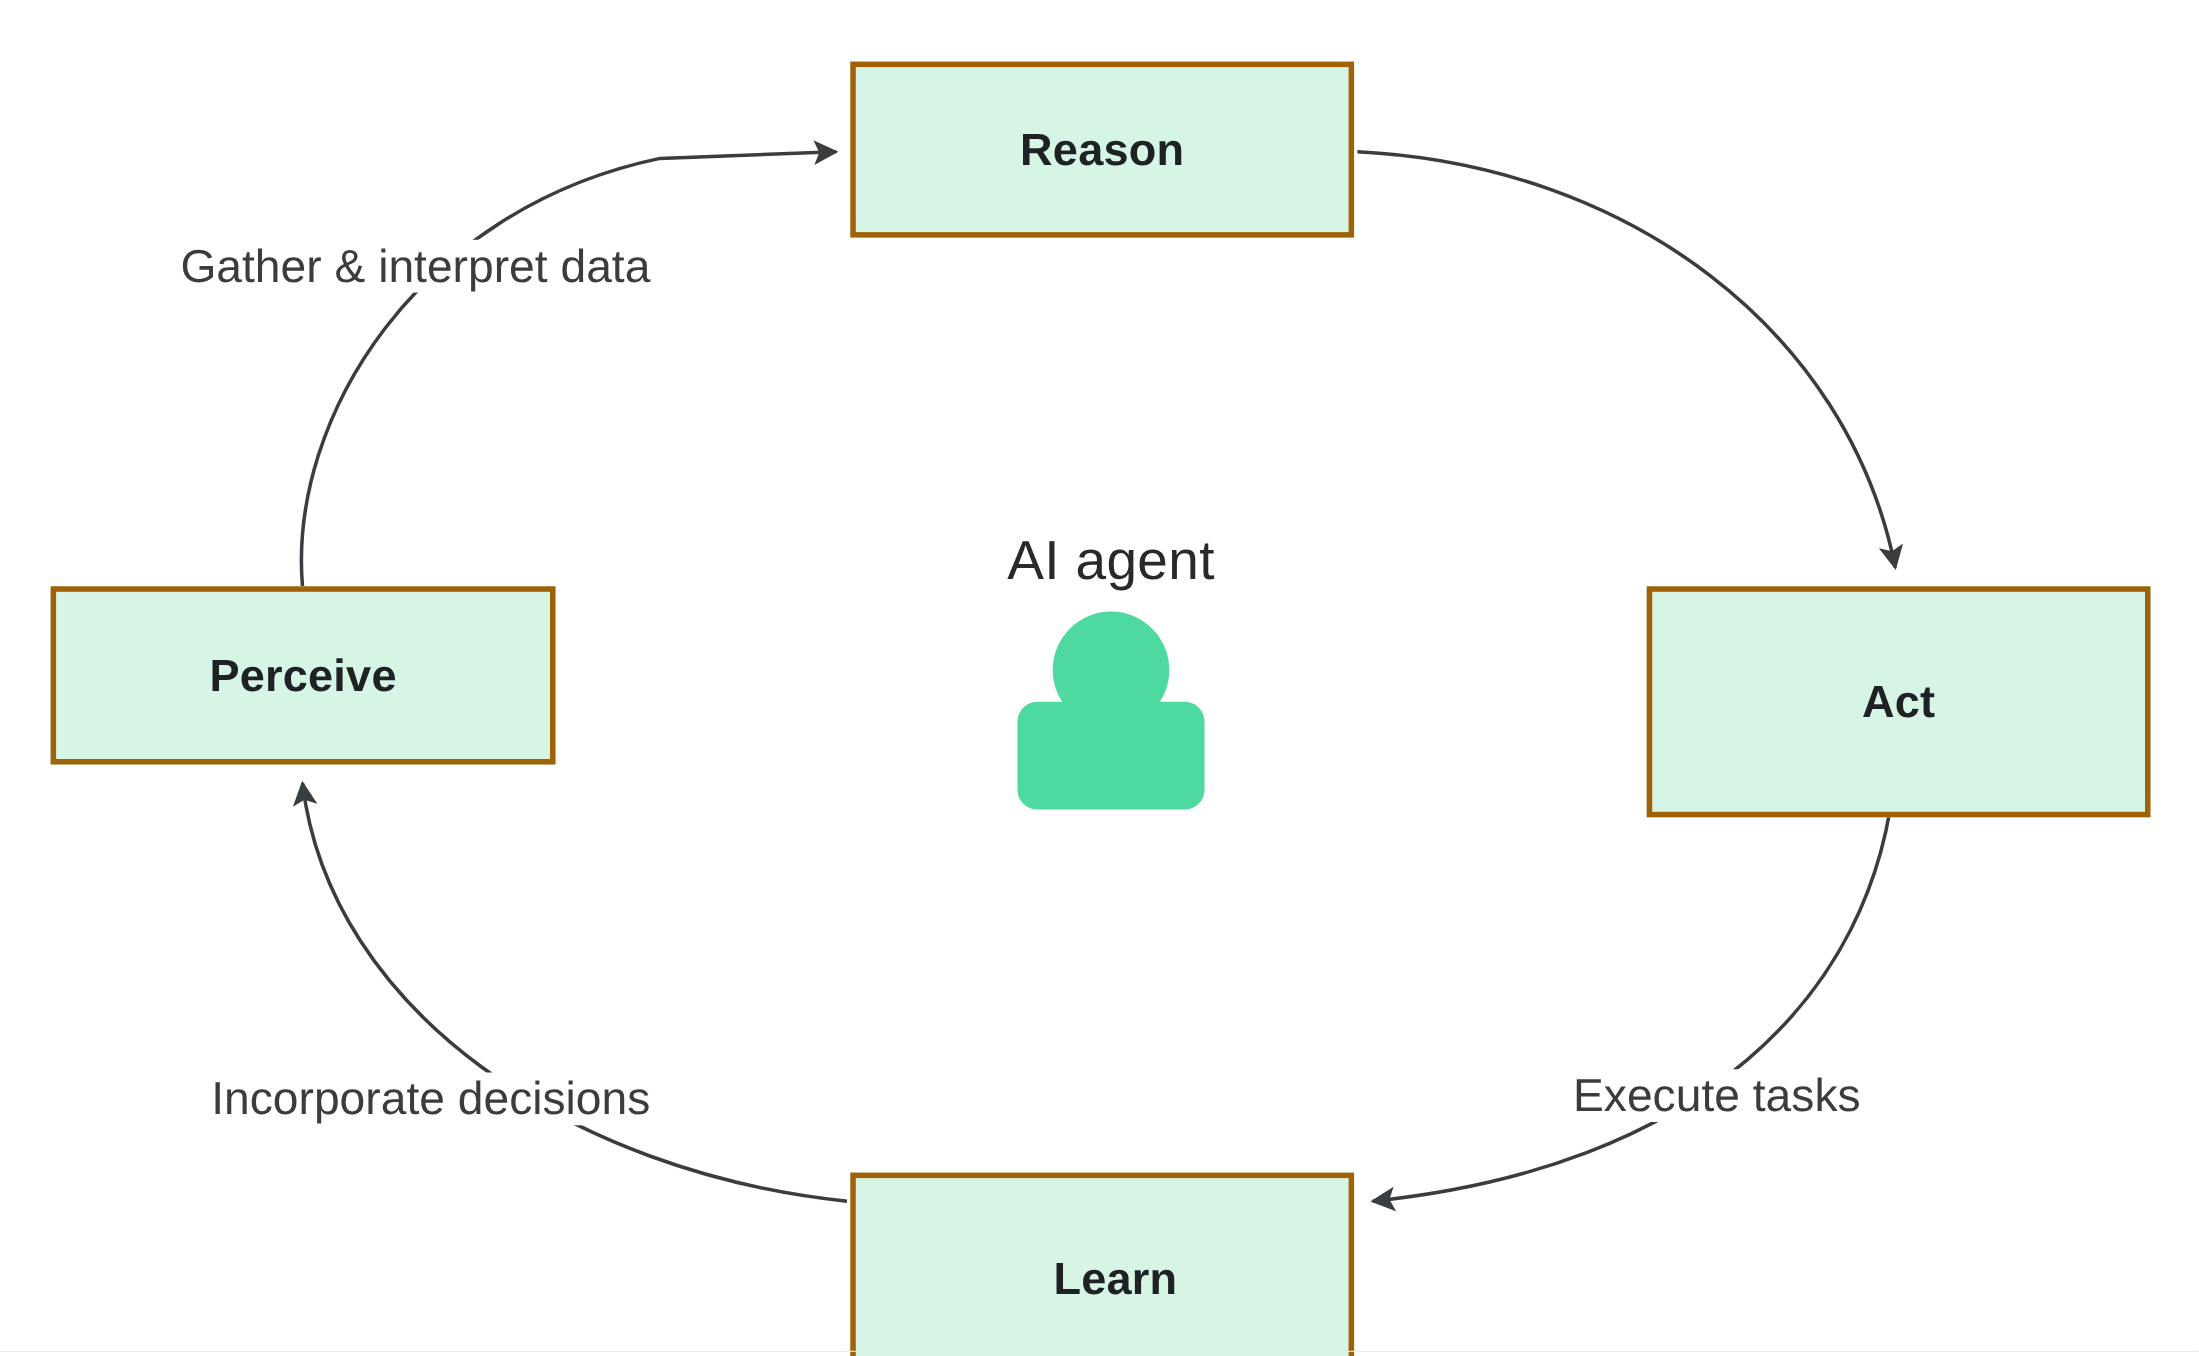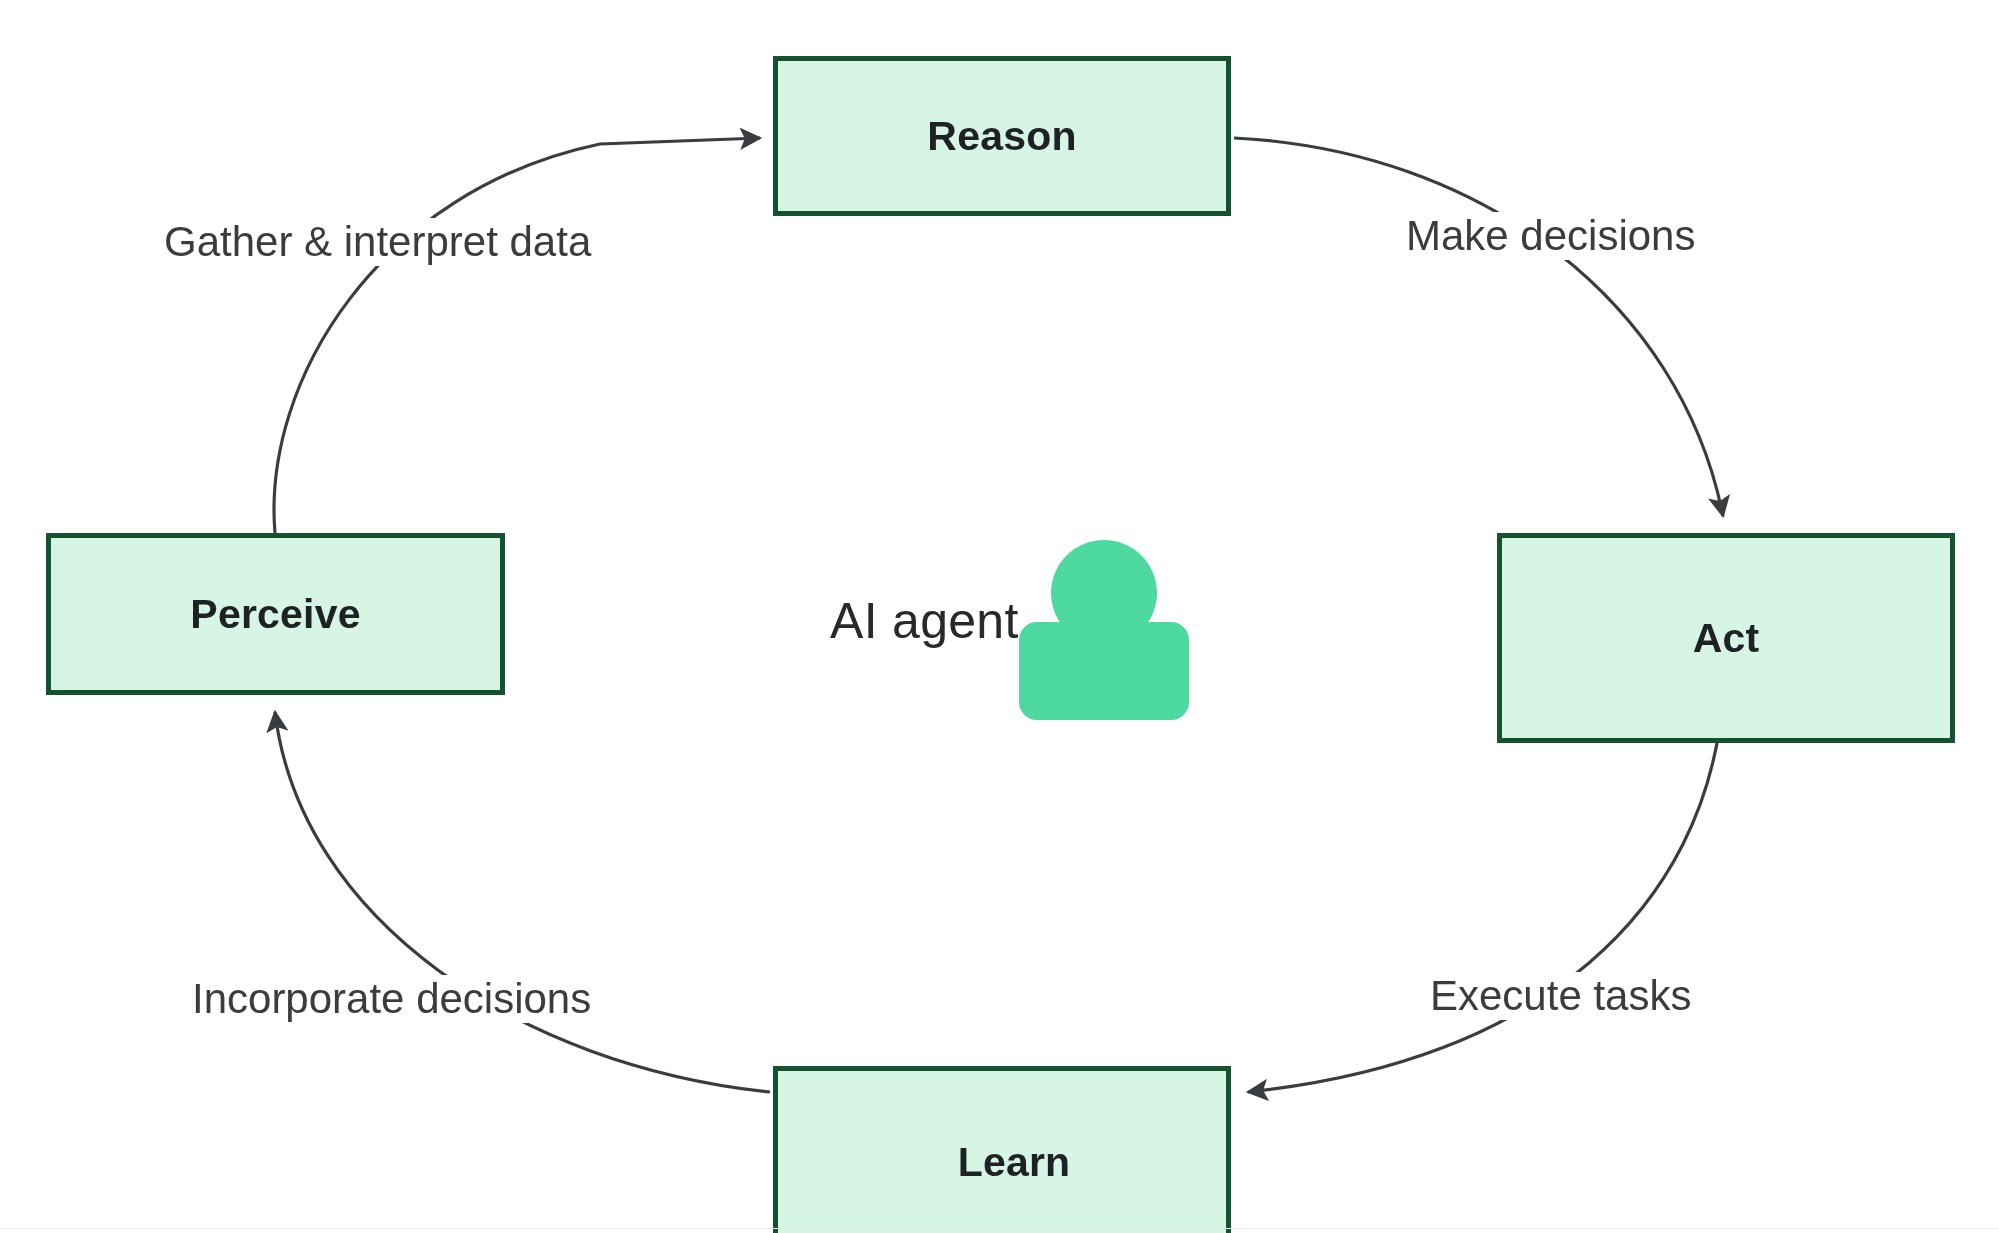--- a/index.html
+++ b/index.html
@@ -21,21 +21,21 @@
     position: absolute;
     left: 0;
     top: 0;
     width: 1999px;
     height: 1233px;
   }
   .node-box {
     position: absolute;
     box-sizing: border-box;
     background: #d7f5e5;
-    border: 5px solid #14532d;
+    border: 5px solid #a16207;
     display: flex;
     align-items: center;
     justify-content: center;
   }
   .node-label {
     font-family: "Liberation Sans", sans-serif;
     font-weight: bold;
     font-size: 41px;
     color: #1f2225;
     letter-spacing: 0.2px;
@@ -60,21 +60,21 @@
   #label-execute   { left: 1424px; top: 972px; }
   #label-feedback  { left: 186px;  top: 975px; }
 
   #agent-group {
     position: absolute;
     left: 830px;
     top: 480px;
     width: 360px;
     height: 300px;
     display: flex;
-    flex-direction: row;
+    flex-direction: column;
     align-items: center;
   }
   #agent-title {
     font-family: "Liberation Sans", sans-serif;
     font-size: 50px;
     color: #27292c;
     letter-spacing: 0.3px;
     margin-bottom: 18px;
   }
   #agent-icon {
@@ -141,21 +141,20 @@
   <div class="node-box" id="node-learn">
     <span class="node-label">Learn</span>
   </div>
 
   <div class="node-box" id="node-perceive">
     <span class="node-label">Perceive</span>
   </div>
 
   <div class="edge-label" id="label-gather">Gather &amp; interpret data</div>
 
-  <div class="edge-label" id="label-decisions">Make decisions</div>
 
   <div class="edge-label" id="label-execute">Execute tasks</div>
 
   <div class="edge-label" id="label-feedback">Incorporate decisions</div>
 
   <div id="agent-group">
     <div id="agent-title">AI agent</div>
     <div id="agent-icon">
       <div id="agent-head"></div>
       <div id="agent-body"></div>

